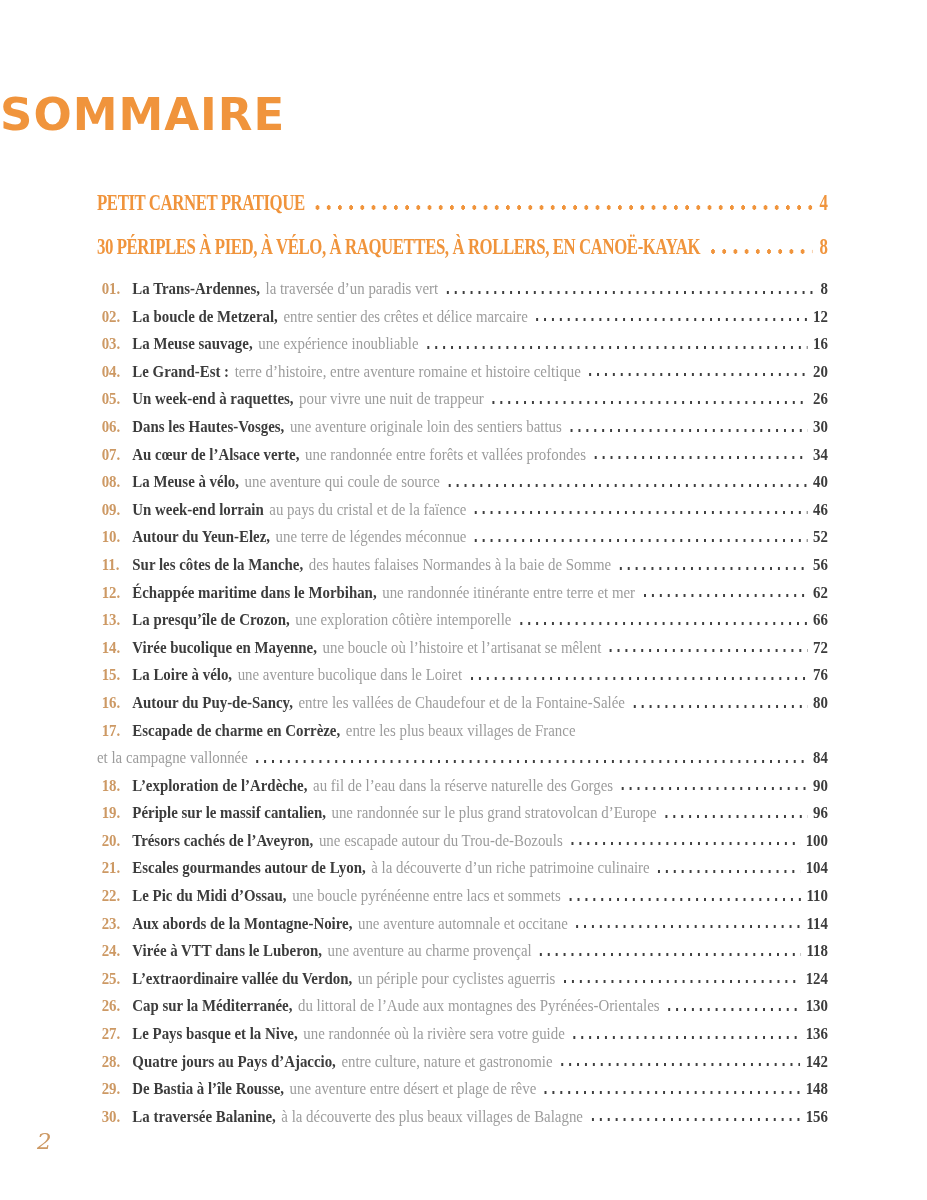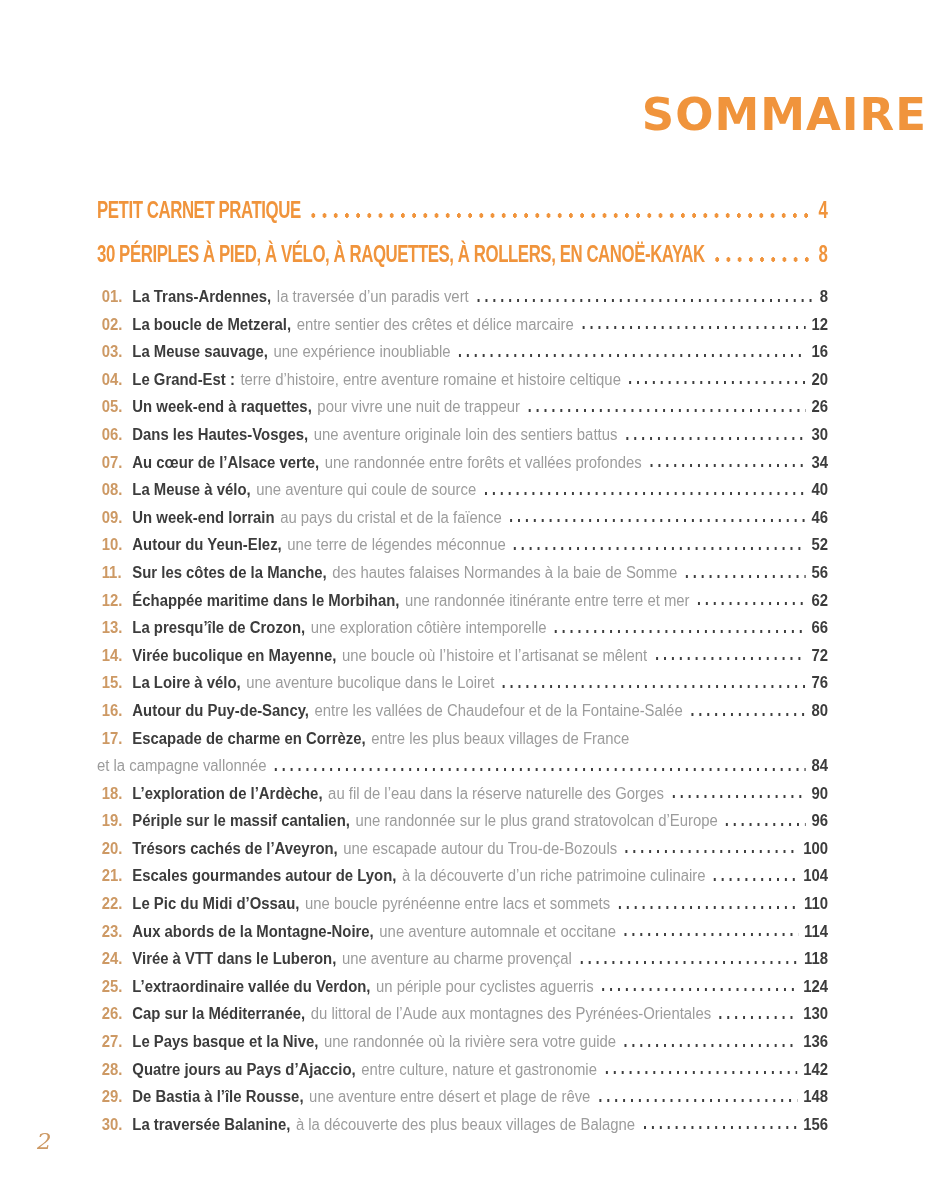--- a/index.html
+++ b/index.html
@@ -6,32 +6,33 @@
   .page {
     position: relative;
     width: 927px;
     height: 1200px;
     background: #ffffff;
     overflow: hidden;
     font-family: "Liberation Sans", sans-serif;
   }
   .title {
     margin: 88px 0 0 0;
-    text-align: right;
+    text-align: left;
     font-family: "DejaVu Sans", sans-serif;
     font-weight: 800;
     font-size: 45px;
     letter-spacing: 1px;
     color: var(--accent);
   }
   .content {
     position: absolute;
     left: 97px;
-    top: 174px;
+    top: 166px;
     width: 731px;
+    font-family: Liberation Serif, serif;
   }
   
   .sections {
     width: 1044px;
     transform: scaleX(0.70);
     transform-origin: 0 0;
     margin-top: 14px;
   }
   .section-row {
     display: flex;

